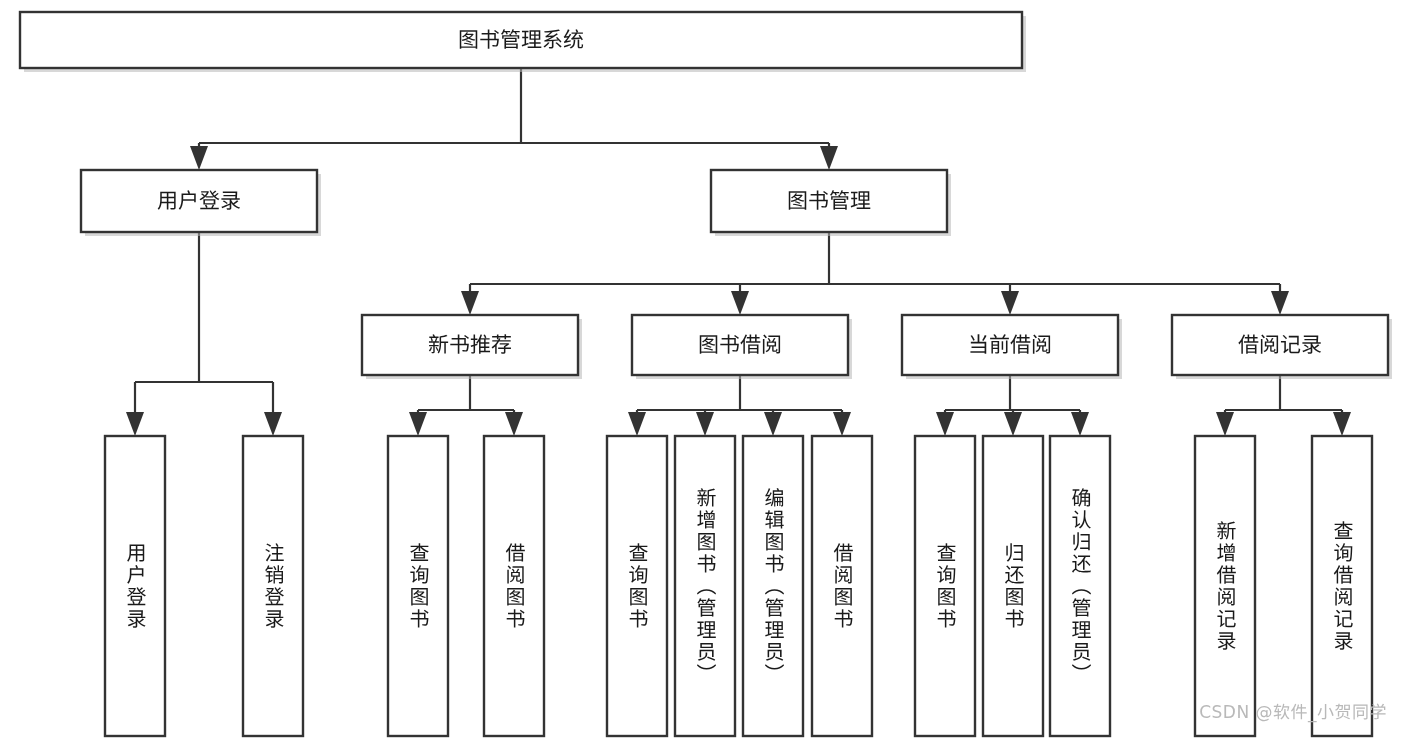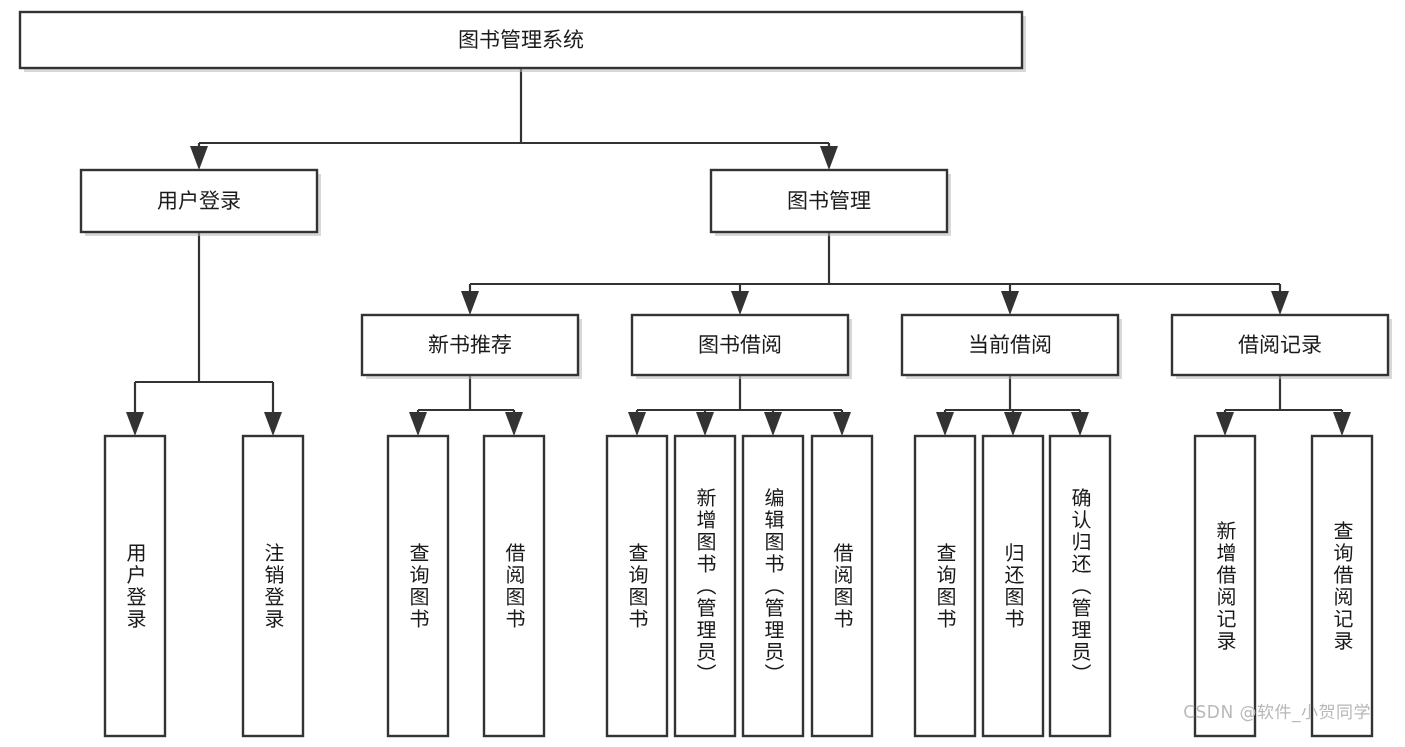--- a/index.html
+++ b/index.html
@@ -65,21 +65,21 @@
     letter-spacing: 2px;
     display: flex;
     align-items: center;
     justify-content: center;
     white-space: nowrap;
     pointer-events: none;
     user-select: none;
   }
   .watermark {
     position: absolute;
-    right: 34px;
+    right: 18px;
     bottom: 6px;
     font-family: "DejaVu Sans", "Liberation Sans", sans-serif;
     font-size: 17px;
     color: #b9b9b9;
     letter-spacing: 0.5px;
     white-space: nowrap;
   }
 </style>
 </head>
 <body>

